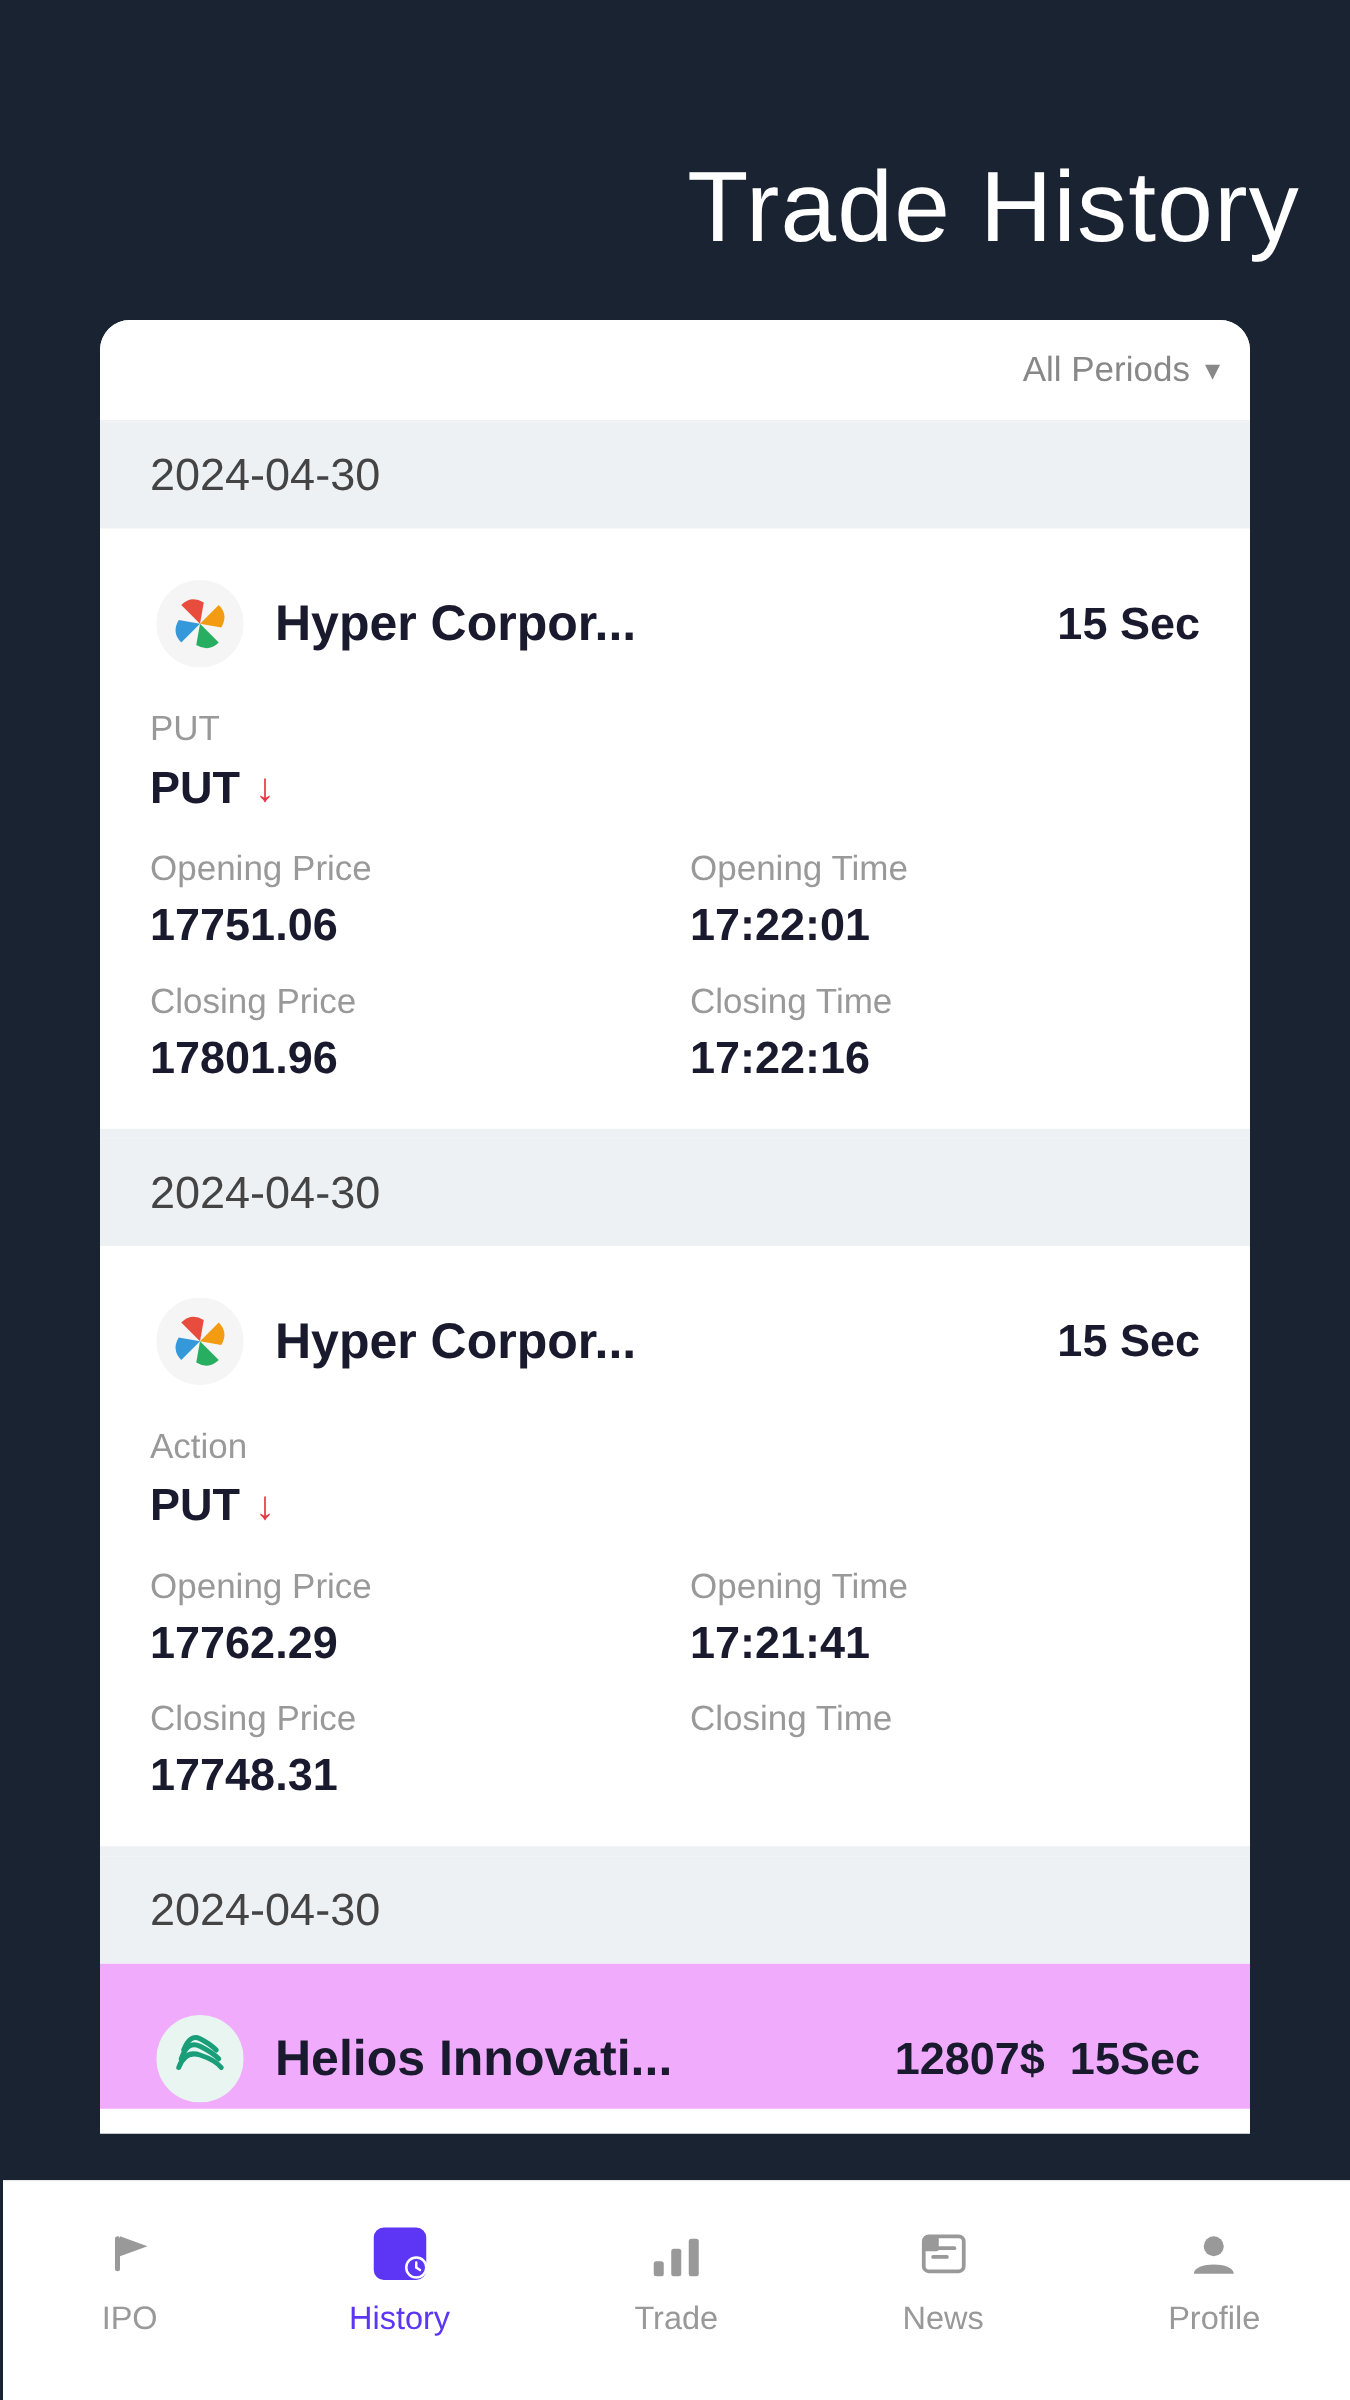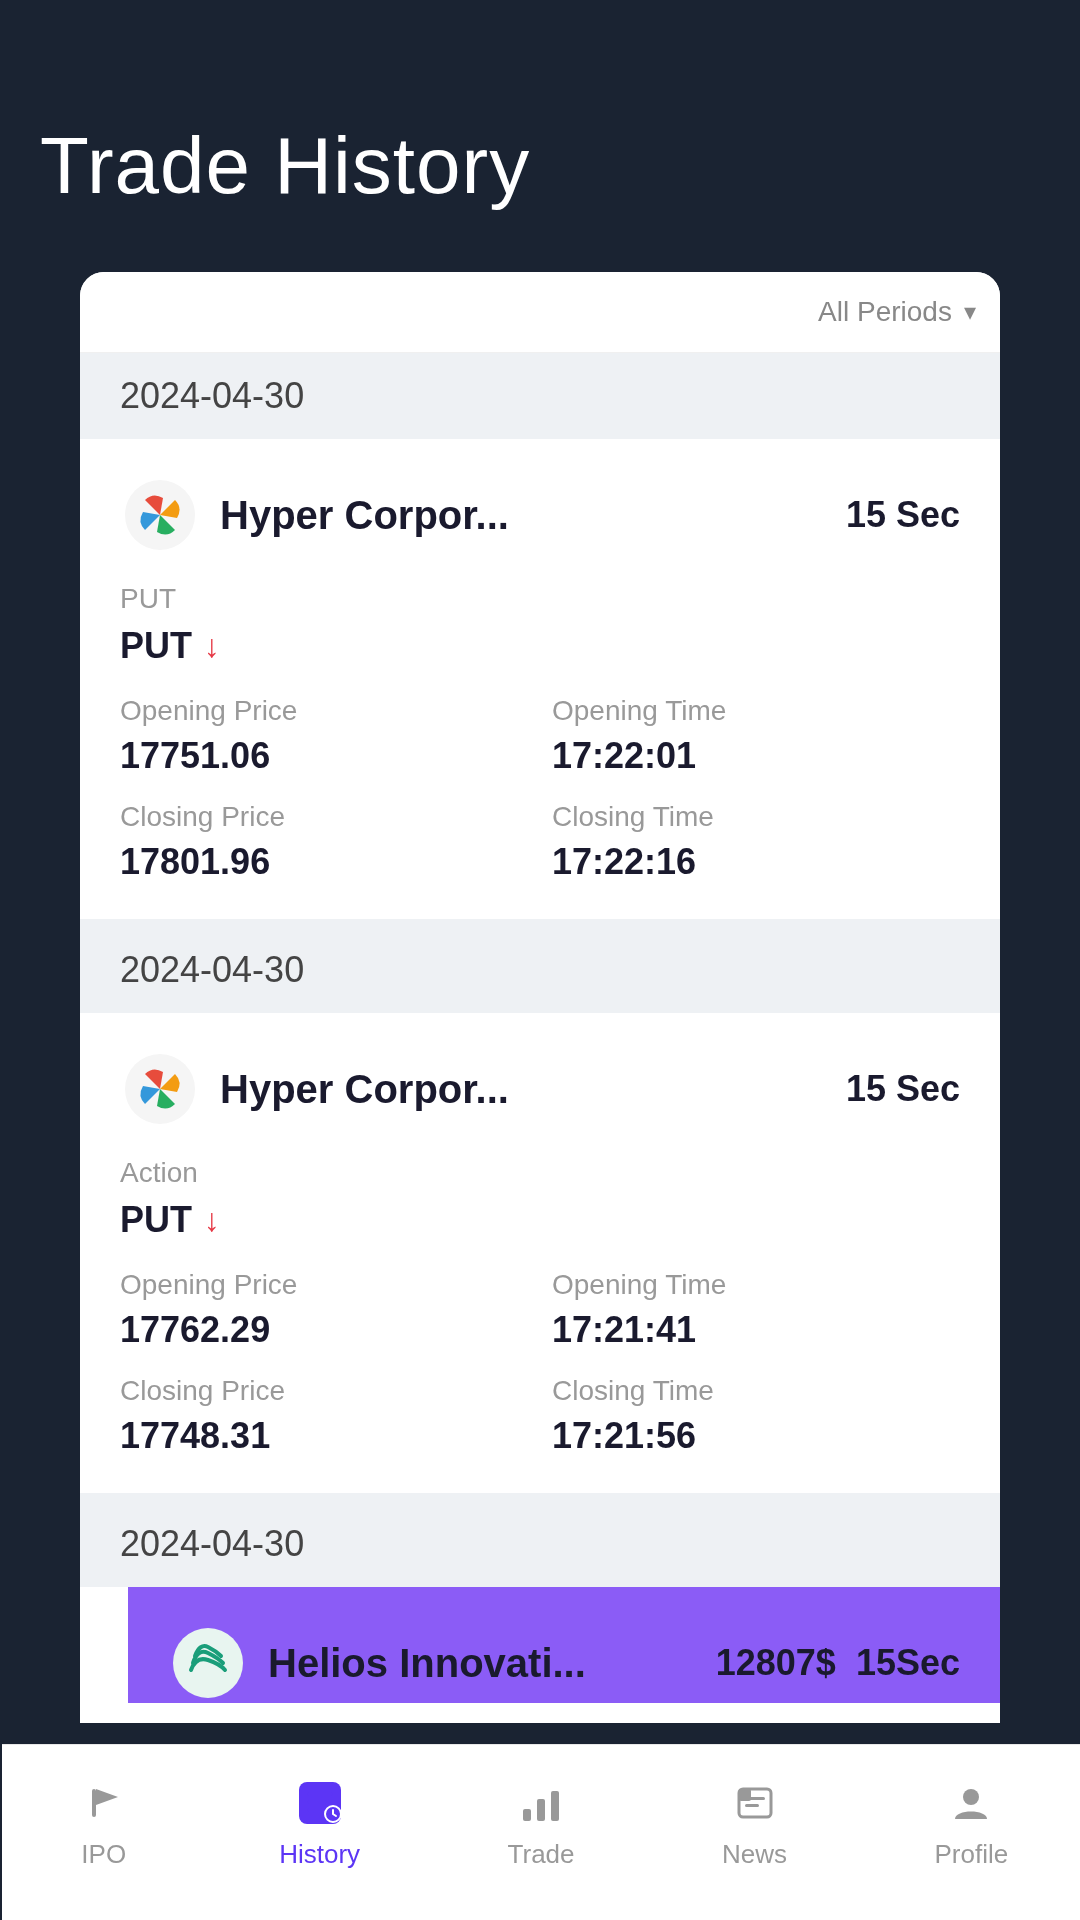--- a/index.html
+++ b/index.html
@@ -8,22 +8,22 @@
     body {
       width: 1080px;
       min-height: 1920px;
       background-color: #1a2332;
       font-family: -apple-system, BlinkMacSystemFont, 'Segoe UI', sans-serif;
       color: #ffffff;
       position: relative;
     }
 
     .page-title {
-      text-align: left;
-      padding: 120px 40px 60px;
+      text-align: right;
+      padding: 120px 40px 44px;
       font-size: 80px;
       font-weight: 400;
       color: #ffffff;
       letter-spacing: 1px;
     }
 
     .content-container {
       background: #ffffff;
       border-radius: 24px 24px 0 0;
       margin: 0 80px;
@@ -185,23 +185,22 @@
     }
 
     .nav-icon.active svg path,
     .nav-icon.active svg rect,
     .nav-icon.active svg polygon {
       fill: #5c35f5;
     }
 
     
     .partial-card {
-      background: #8b5cf6;
+      background: #f0abfc;
       padding: 36px 40px 0;
-      margin-left: 48px;
     }
 
     .partial-card .card-header {
       margin-bottom: 0;
     }
   </style>
 </head>
 <body>
 
 <h1 class="page-title">Trade History</h1>
@@ -290,21 +289,20 @@
       <div>
         <div class="price-item-label">Opening Time</div>
         <div class="price-item-value">17:21:41</div>
       </div>
       <div>
         <div class="price-item-label">Closing Price</div>
         <div class="price-item-value">17748.31</div>
       </div>
       <div>
         <div class="price-item-label">Closing Time</div>
-        <div class="price-item-value">17:21:56</div>
       </div>
     </div>
   </div>
 
   <div class="date-section">
     <span>2024-04-30</span>
   </div>
   <div class="partial-card">
     <div class="card-header">
       <div class="card-header-left">

